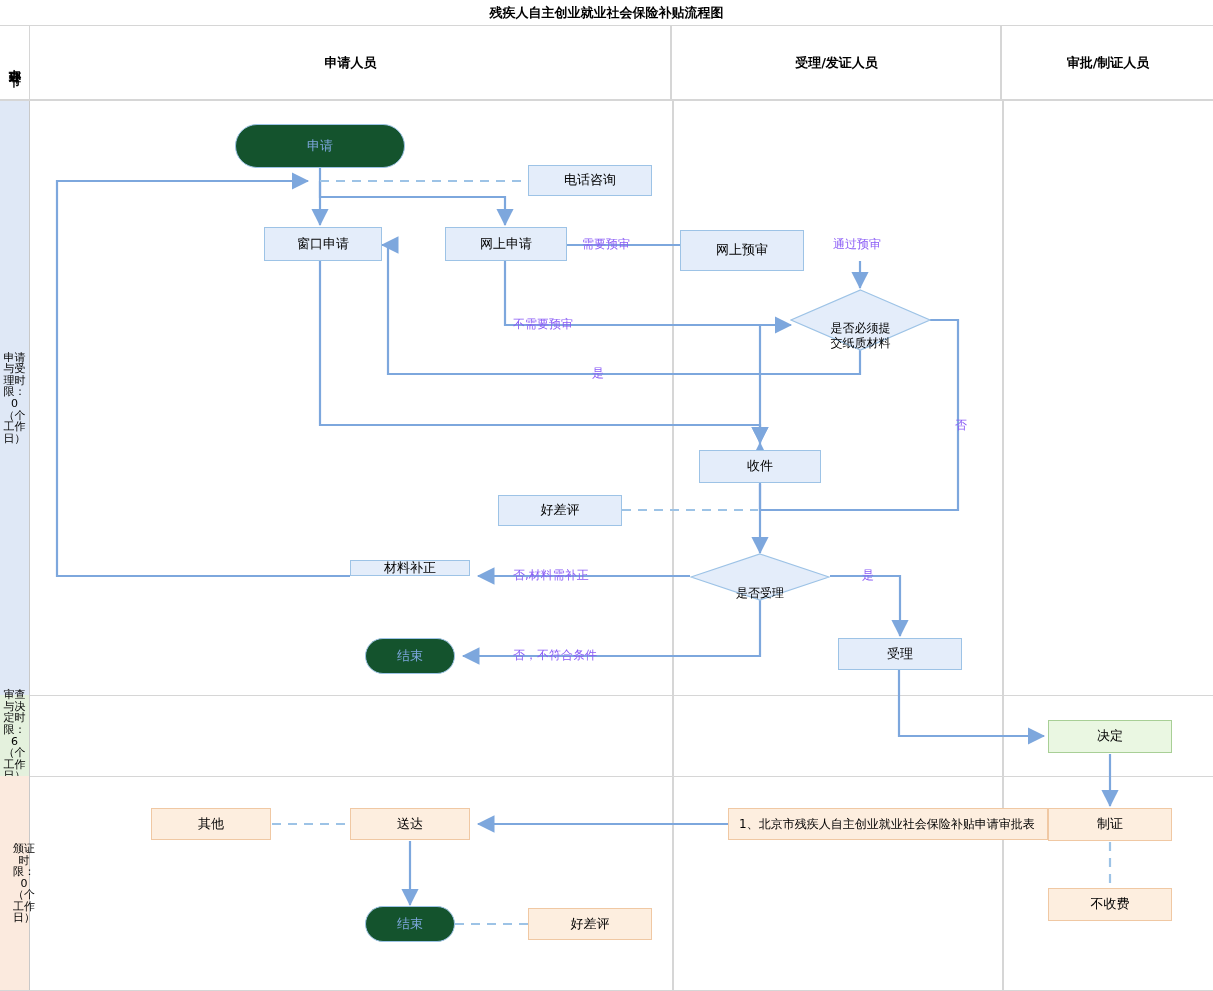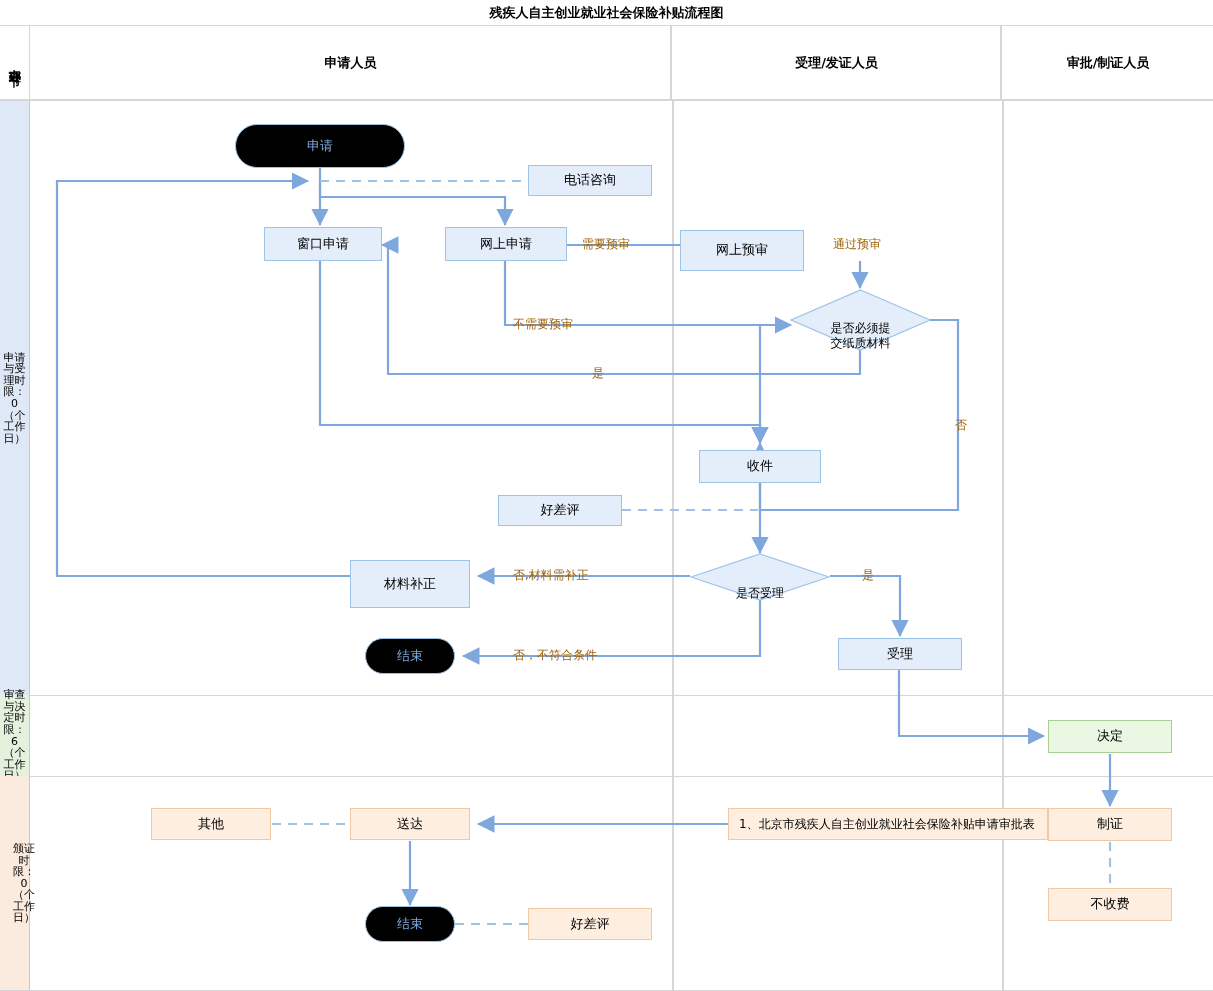--- a/index.html
+++ b/index.html
@@ -73,21 +73,21 @@
     text-align: center;
     line-height: 1.25;
     z-index: 3;
   }
   .box-blue {
     background: #e4edfa;
     border: 1px solid #9dc3e6;
     color: #000;
   }
   .term {
-    background: #000000;
+    background: #14532d;
     border: 1px solid #9dc3e6;
     border-radius: 22px;
     color: #7da7dd;
   }
   .box-green {
     background: #eaf7e2;
     border: 1px solid #a8cf96;
     color: #000;
   }
   .box-peach {
@@ -100,21 +100,21 @@
   .diamond-text {
     position: absolute; left: 0; top: 16px;
     width: 100%; height: 100%;
     display: flex; align-items: center; justify-content: center;
     font-size: 12px; color: #000; text-align: center; line-height: 1.25;
   }
 
   
   .elabel {
     position: absolute;
-    font-size: 12px; color: #a16207;
+    font-size: 12px; color: #8b5cf6;
     white-space: nowrap;
     z-index: 4;
     background: transparent;
   }
   .elabel.vert {
     writing-mode: vertical-rl;
     text-orientation: upright;
   }
 </style>
 </head>
@@ -217,21 +217,21 @@
 
   <div class="node box-blue" style="left:498px; top:495px; width:124px; height:31px;">好差评</div>
 
   <div class="diamond-wrap" style="left:690px; top:553px; width:140px; height:48px;">
     <svg width="140" height="48" viewBox="0 0 140 48">
       <polygon points="70,1 139,24 70,47 1,24" fill="#e4edfa" stroke="#9dc3e6" stroke-width="1.2"></polygon>
     </svg>
     <div class="diamond-text">是否受理</div>
   </div>
 
-  <div class="node box-blue" style="left:350px; top:560px; width:120px; height:48px;">材料补正</div>
+  <div class="node box-blue" style="left:350px; top:560px; width:120px; height:16px;">材料补正</div>
 
   <div class="node term" style="left:365px; top:638px; width:90px; height:36px;">结束</div>
 
   <div class="node box-blue" style="left:838px; top:638px; width:124px; height:32px;">受理</div>
 
   <div class="node box-green" style="left:1048px; top:720px; width:124px; height:33px;">决定</div>
 
   <div class="node box-peach" style="left:1048px; top:808px; width:124px; height:33px;">制证</div>
 
   <div class="node box-peach" style="left:1048px; top:888px; width:124px; height:33px;">不收费</div>

